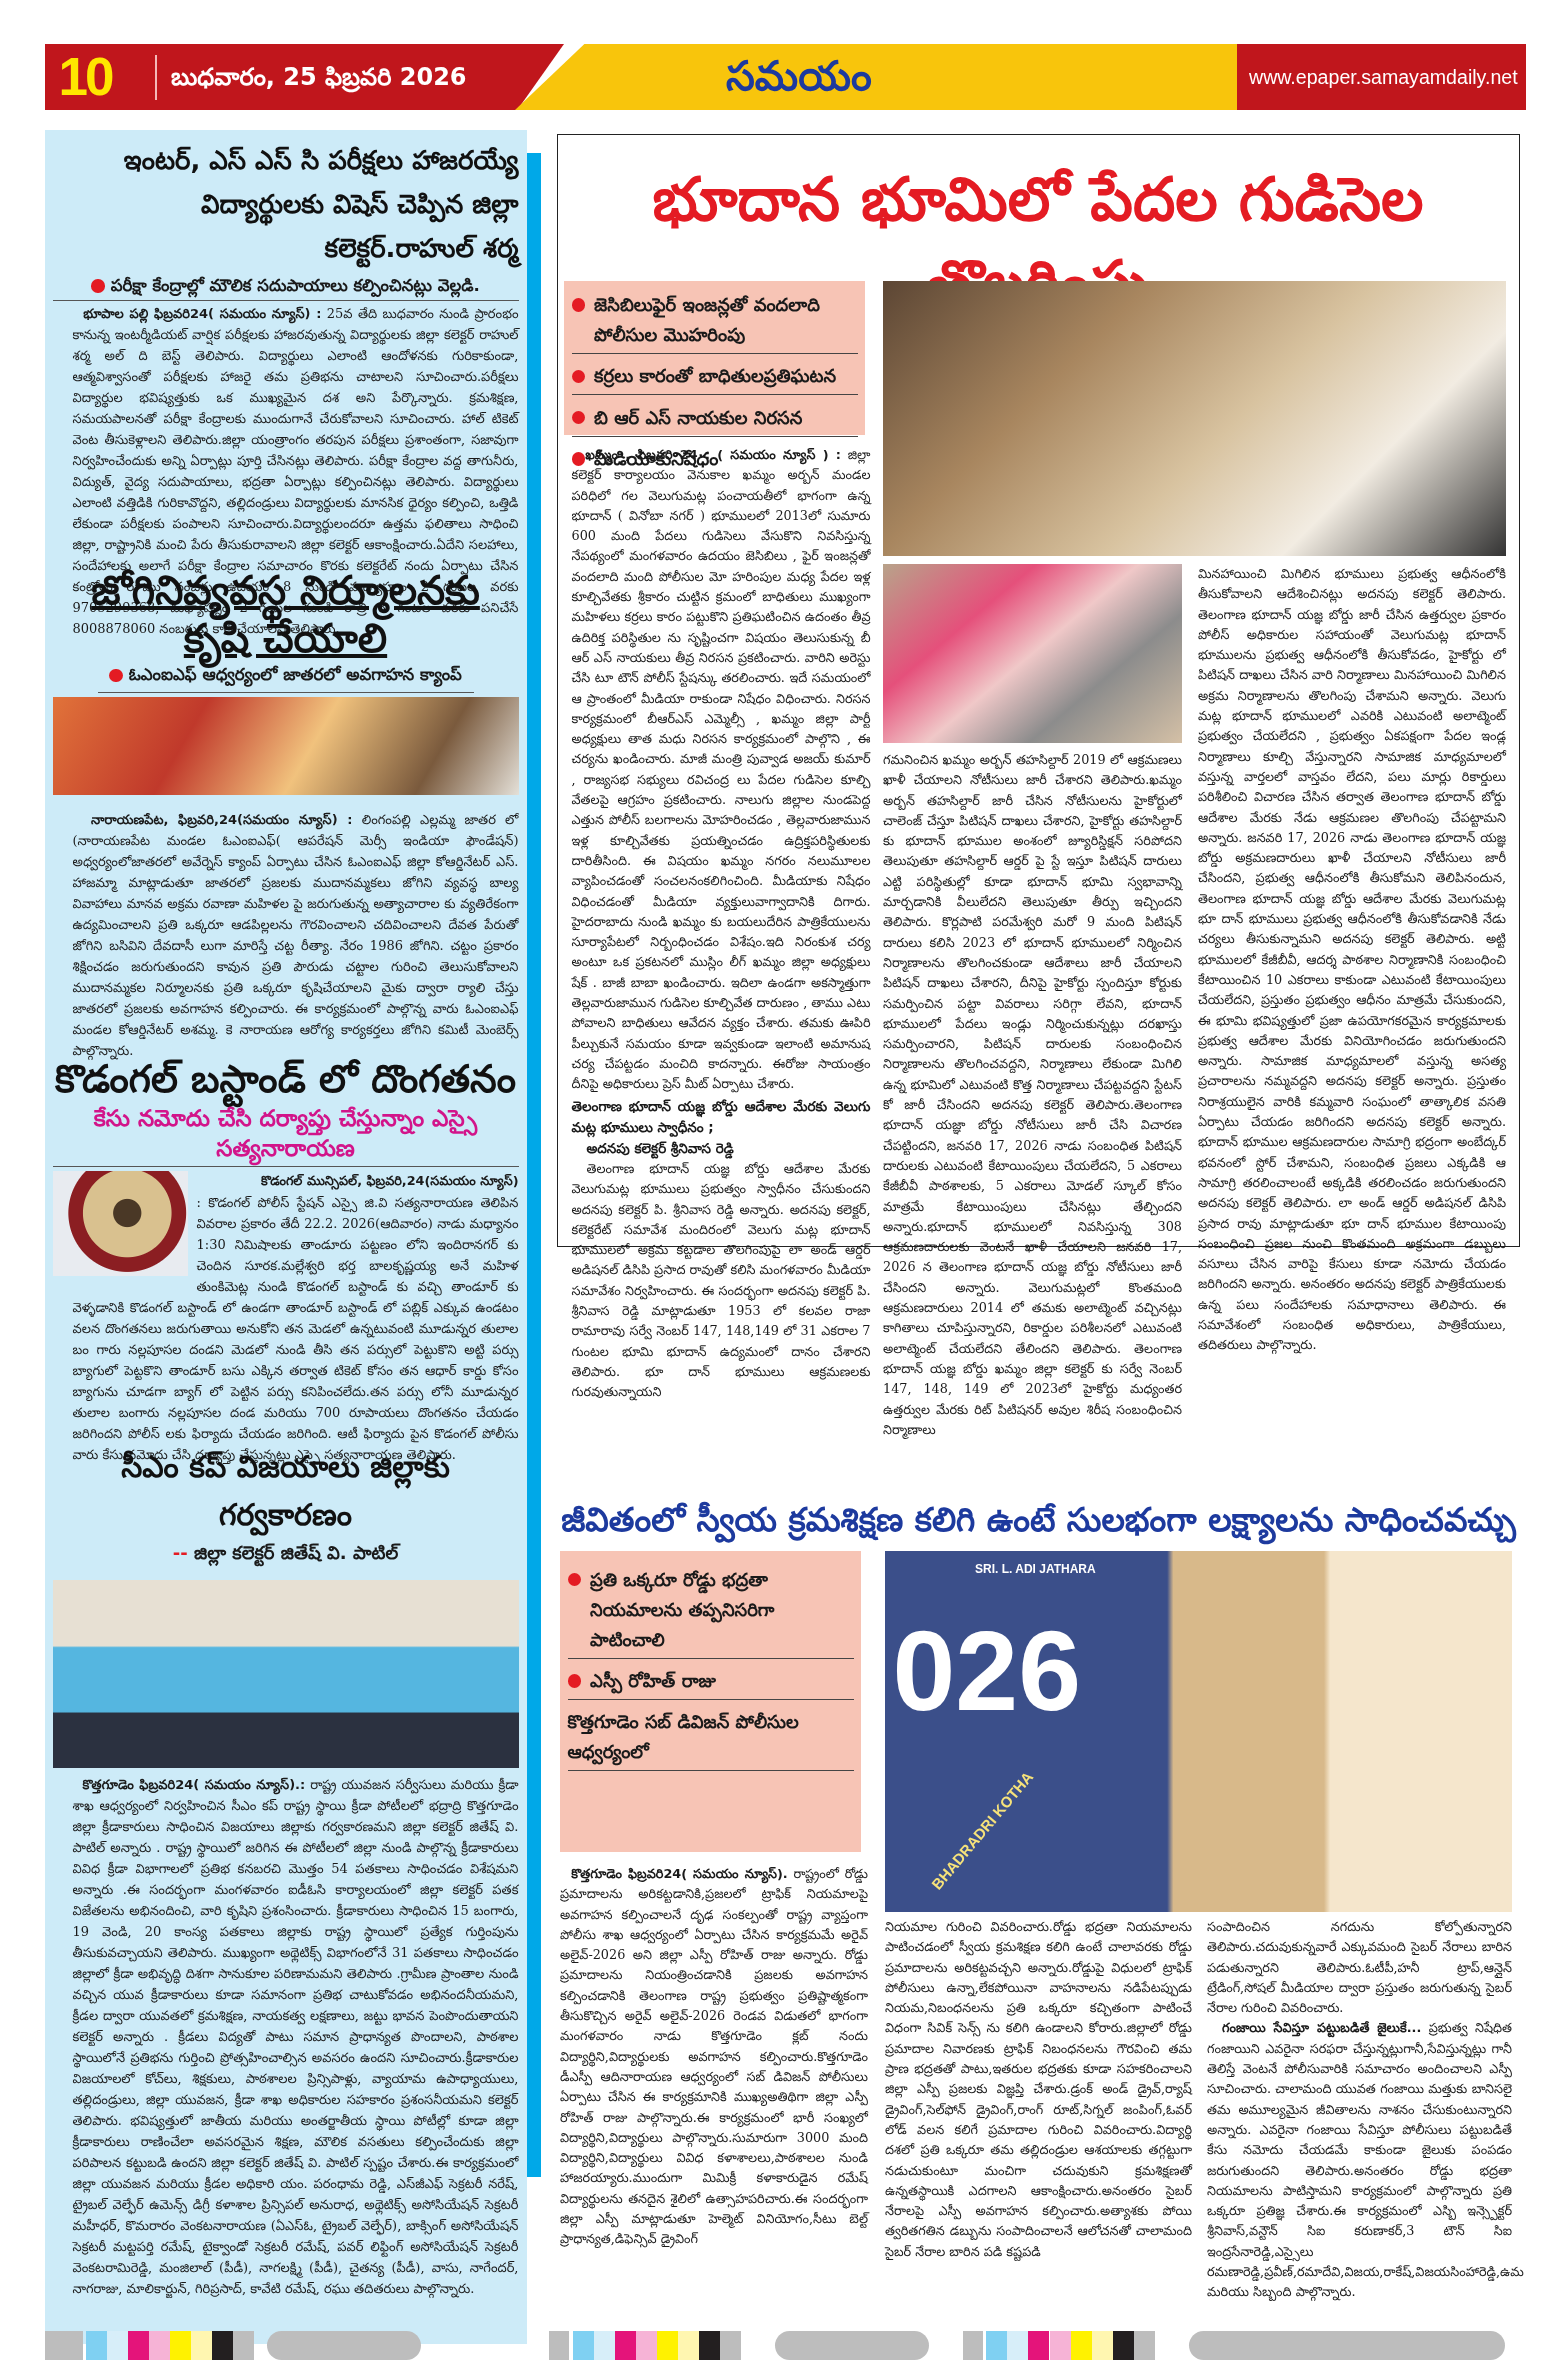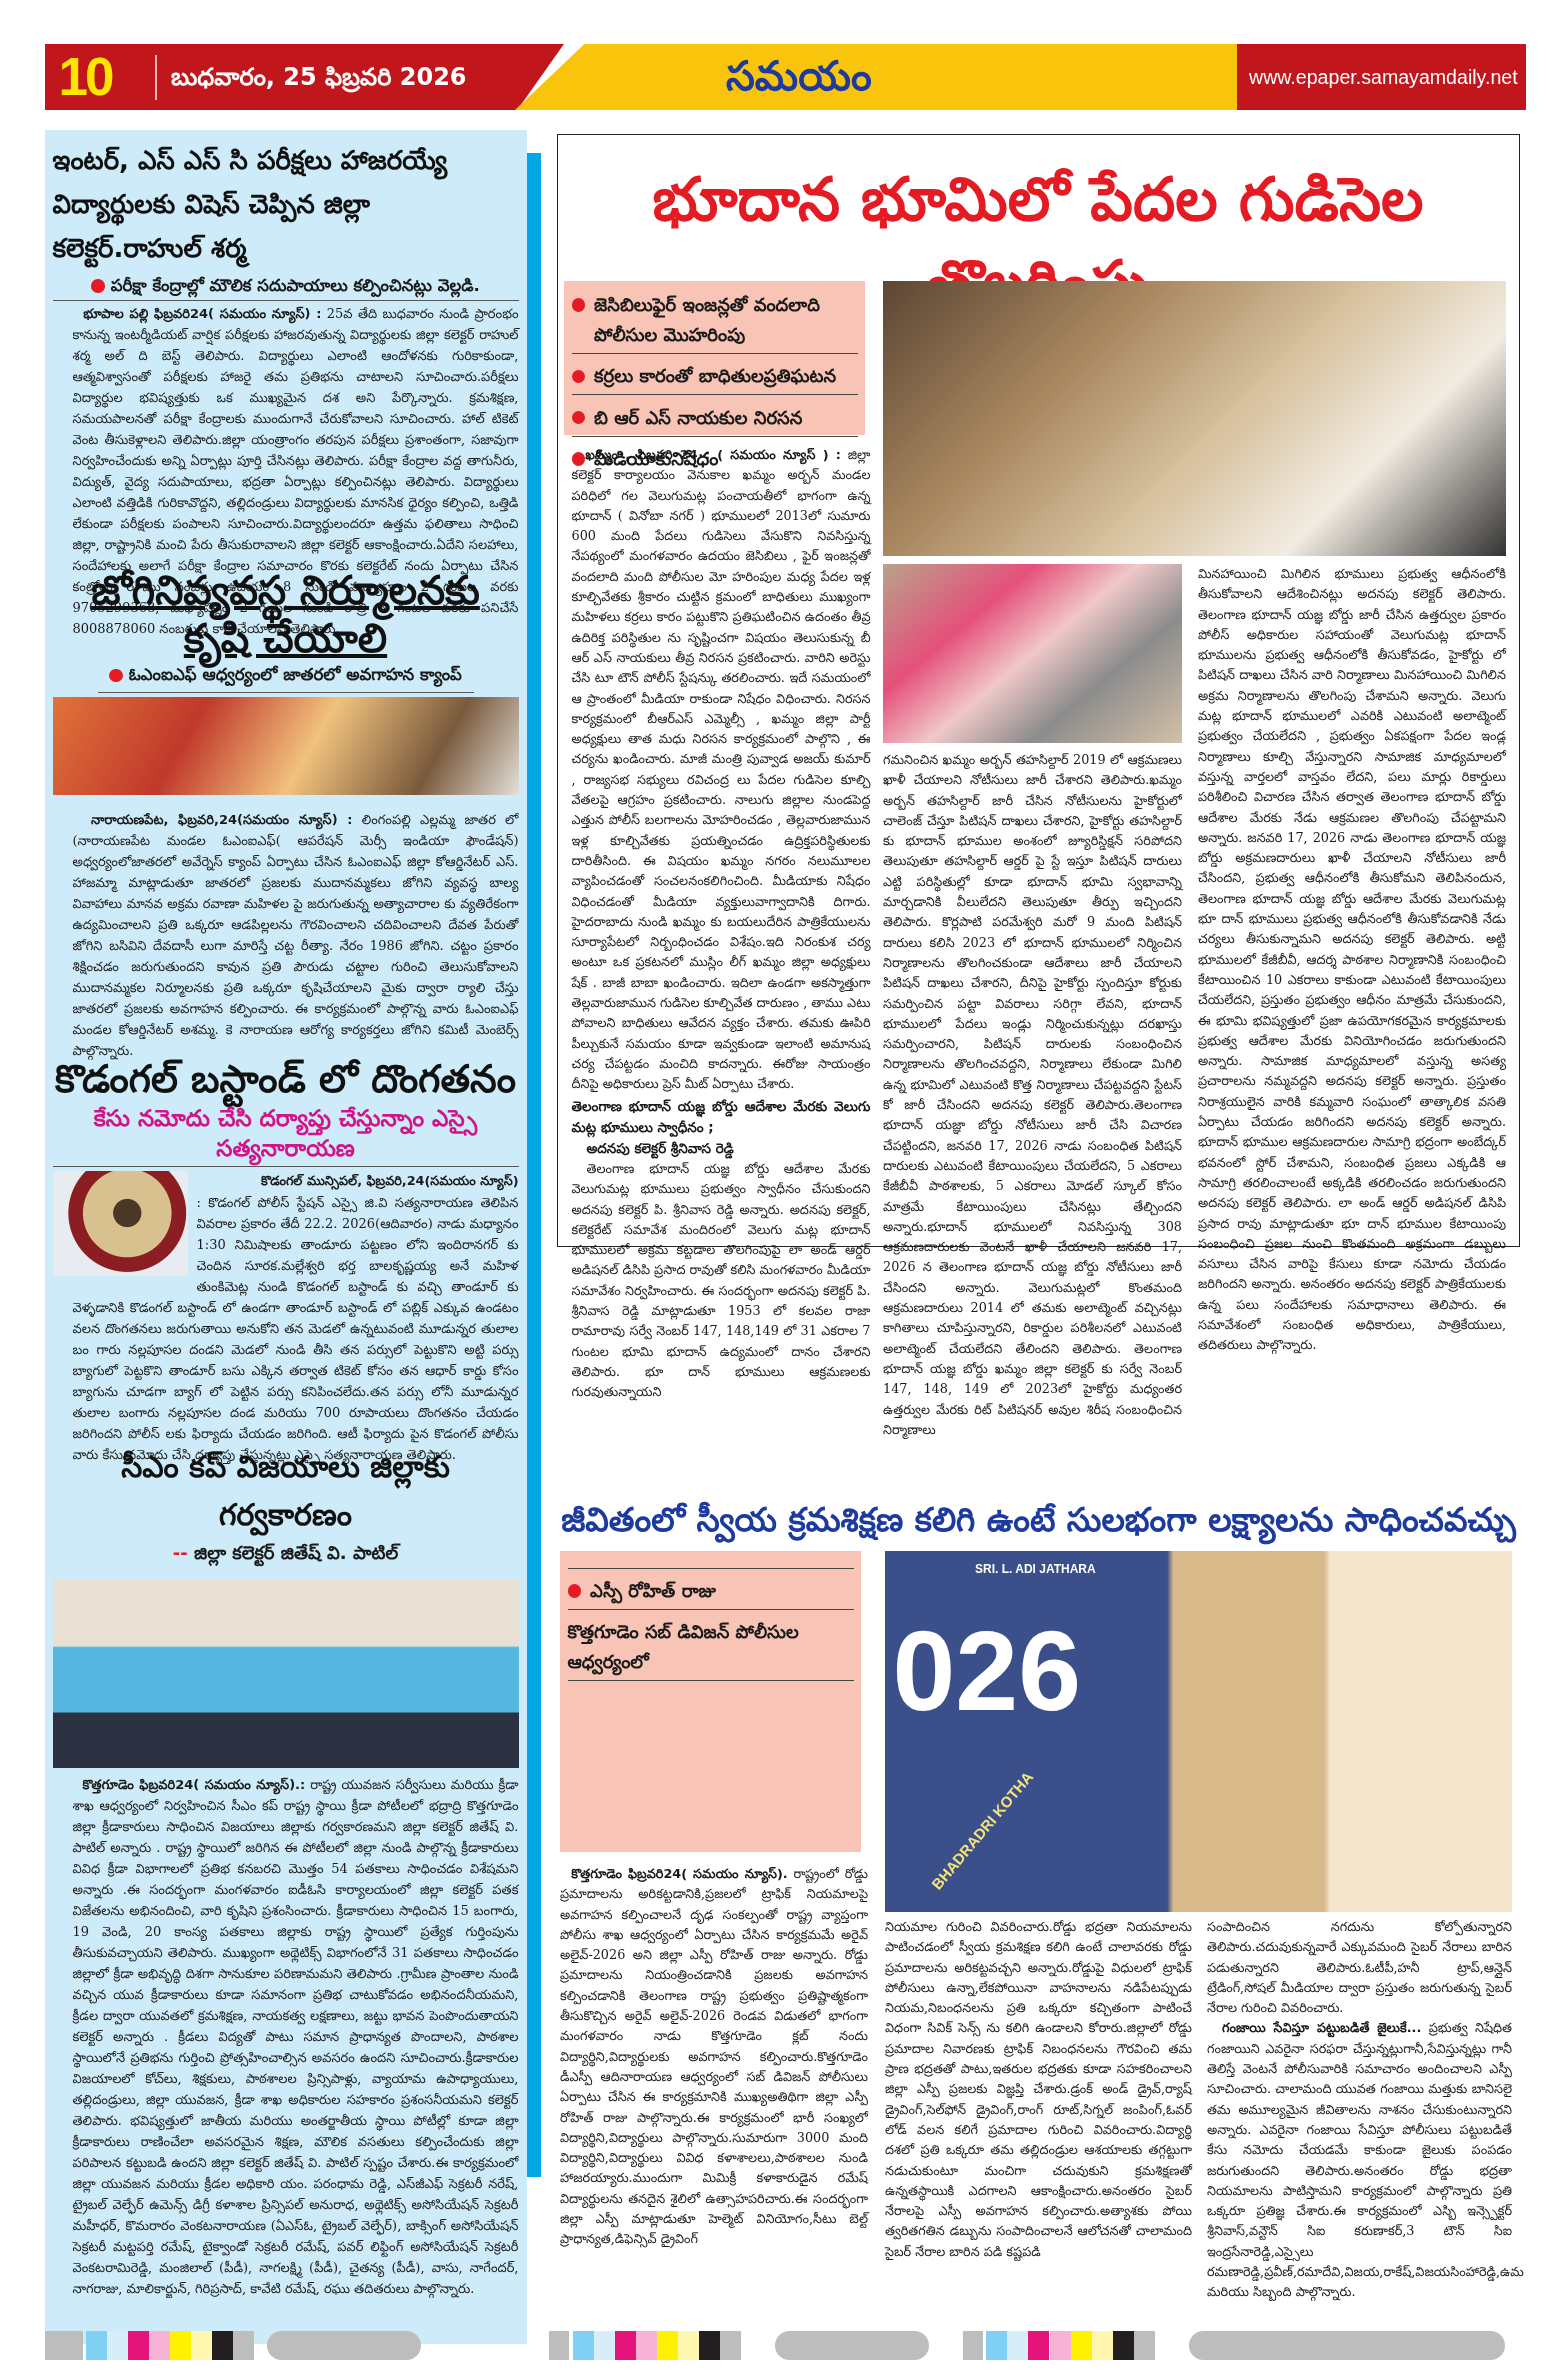--- a/index.html
+++ b/index.html
@@ -19,21 +19,21 @@
   .mast-divider { left: 110px; top: 10.5px; width: 1.5px; height: 45px; background: #f4b9b9; }
   .mast-date { left: 126px; top: 15px; font-size: 24px; font-weight: bold; color: #fff; line-height: 36px; }
   .mast-logo { left: 681px; top: 6px; font-size: 41px; font-weight: bold; color: #1d3a9e; line-height: 53px; }
   .mast-url { left: 1204px; top: 19.6px; font-family: "Liberation Sans", sans-serif; font-size: 19.6px;
               color: #fff; line-height: 27px; }
 
   
   .left-col { left: 45px; top: 130px; width: 482px; height: 2214px; background: #cdebf8; }
   .left-stripe { left: 527px; top: 153px; width: 13.5px; height: 2024px; background: #00a8e8; }
   .lc { position: absolute; left: 7.5px; width: 466px; }
-  .hl1 { font-size: 26px; font-weight: bold; text-align: left; line-height: 44px; color: #111; }
+  .hl1 { font-size: 26px; font-weight: bold; text-align: right; line-height: 44px; color: #111; }
   .sub-bullet { font-size: 16.6px; font-weight: bold; text-align: center; line-height: 25.6px; }
   .dot { display: inline-block; width: 13.5px; height: 13.5px; border-radius: 50%; background: #e41b23;
          vertical-align: middle; margin-right: 6px; }
   .body { font-family: "DejaVu Serif", serif; font-size: 13px; line-height: 21px; text-align: justify; margin-left: 20px; }
   .body b { font-family: "DejaVu Sans", sans-serif; }
   .rule { height: 0.8px; background: #555; }
   .photo-camp1 { background: linear-gradient(120deg, #e1733a, #c0392b 30%, #f1c27d 55%, #7a5a3d 80%, #e4e0d8); }
   .photo-camp2 { background: linear-gradient(120deg, #efe7d6, #5c6e7d 30%, #2f8ac2 55%, #e0d6c2 75%, #3b6b3a); }
   .photo-officer { background: radial-gradient(circle at 55% 40%, #4a3826 0 14%, #d9c18f 15% 45%, #8b1e22 46% 60%, #e8ebf0 61%); }
   .photo-team { background: linear-gradient(180deg, #e7e0d3 0 35%, #55b6e0 36% 70%, #2b3140 71%); }
@@ -157,20 +157,21 @@
   </div>
 
   <div class="abs col-body" style="left:325px; top:615px; width:299px;">గమనించిన ఖమ్మం అర్బన్ తహసిల్దార్ 2019 లో ఆక్రమణలు ఖాళీ చేయాలని నోటీసులు జారీ చేశారని తెలిపారు.ఖమ్మం అర్బన్ తహసిల్దార్ జారీ చేసిన నోటీసులను హైకోర్టులో చాలెంజ్ చేస్తూ పిటిషన్ దాఖలు చేశారని, హైకోర్టు తహసిల్దార్ కు భూదాన్ భూముల అంశంలో జ్యూరిస్డిక్షన్ సరిపోదని తెలుపుతూ తహసిల్దార్ ఆర్డర్ పై స్టే ఇస్తూ పిటిషన్ దారులు ఎట్టి పరిస్థితుల్లో కూడా భూదాన్ భూమి స్వభావాన్ని మార్చడానికి వీలులేదని తెలుపుతూ తీర్పు ఇచ్చిందని తెలిపారు. కొర్లపాటి పరమేశ్వరి మరో 9 మంది పిటిషన్ దారులు కలిసి 2023 లో భూదాన్ భూములలో నిర్మించిన నిర్మాణాలను తొలగించకుండా ఆదేశాలు జారీ చేయాలని పిటిషన్ దాఖలు చేశారని, దీనిపై హైకోర్టు స్పందిస్తూ కోర్టుకు సమర్పించిన పట్టా వివరాలు సరిగ్గా లేవని, భూదాన్ భూములలో పేదలు ఇండ్లు నిర్మించుకున్నట్లు దరఖాస్తు సమర్పించారని, పిటిషన్ దారులకు సంబంధించిన నిర్మాణాలను తొలగించవద్దని, నిర్మాణాలు లేకుండా మిగిలి ఉన్న భూమిలో ఎటువంటి కొత్త నిర్మాణాలు చేపట్టవద్దని స్టేటస్ కో జారీ చేసిందని అదనపు కలెక్టర్ తెలిపారు.తెలంగాణ భూదాన్ యజ్ఞా బోర్డు నోటీసులు జారీ చేసి విచారణ చేపట్టిందని, జనవరి 17, 2026 నాడు సంబంధిత పిటిషన్ దారులకు ఎటువంటి కేటాయింపులు చేయలేదని, 5 ఎకరాలు కేజీబీవీ పాఠశాలకు, 5 ఎకరాలు మోడల్ స్కూల్ కోసం మాత్రమే కేటాయింపులు చేసినట్లు తేల్చిందని అన్నారు.భూదాన్ భూములలో నివసిస్తున్న 308 ఆక్రమణదారులకు వెంటనే ఖాళీ చేయాలని జనవరి 17, 2026 న తెలంగాణ భూదాన్ యజ్ఞ బోర్డు నోటీసులు జారీ చేసిందని అన్నారు. వెలుగుమట్లలో కొంతమంది ఆక్రమణదారులు 2014 లో తమకు అలాట్మెంట్ వచ్చినట్లు కాగితాలు చూపిస్తున్నారని, రికార్డుల పరిశీలనలో ఎటువంటి అలాట్మెంట్ చేయలేదని తేలిందని తెలిపారు. తెలంగాణ భూదాన్ యజ్ఞ బోర్డు ఖమ్మం జిల్లా కలెక్టర్ కు సర్వే నెంబర్ 147, 148, 149 లో 2023లో హైకోర్టు మధ్యంతర ఉత్తర్వుల మేరకు రిట్ పిటిషనర్ అవుల శిరీష సంబంధించిన నిర్మాణాలు</div>
 
   <div class="abs col-body" style="left:640px; top:429px; width:308px;">మినహాయించి మిగిలిన భూములు ప్రభుత్వ ఆధీనంలోకి తీసుకోవాలని ఆదేశించినట్లు అదనపు కలెక్టర్ తెలిపారు. తెలంగాణ భూదాన్ యజ్ఞ బోర్డు జారీ చేసిన ఉత్తర్వుల ప్రకారం పోలీస్ అధికారుల సహాయంతో వెలుగుమట్ల భూదాన్ భూములను ప్రభుత్వ ఆధీనంలోకి తీసుకోవడం, హైకోర్టు లో పిటిషన్ దాఖలు చేసిన వారి నిర్మాణాలు మినహాయించి మిగిలిన అక్రమ నిర్మాణాలను తొలగింపు చేశామని అన్నారు. వెలుగు మట్ల భూదాన్ భూములలో ఎవరికి ఎటువంటి అలాట్మెంట్ ప్రభుత్వం చేయలేదని , ప్రభుత్వం ఏకపక్షంగా పేదల ఇండ్ల నిర్మాణాలు కూల్చి వేస్తున్నారని సామాజిక మాధ్యమాలలో వస్తున్న వార్తలలో వాస్తవం లేదని, పలు మార్లు రికార్డులు పరిశీలించి విచారణ చేసిన తర్వాత తెలంగాణ భూదాన్ బోర్డు ఆదేశాల మేరకు నేడు ఆక్రమణల తొలగింపు చేపట్టామని అన్నారు. జనవరి 17, 2026 నాడు తెలంగాణ భూదాన్ యజ్ఞ బోర్డు అక్రమణదారులు ఖాళీ చేయాలని నోటీసులు జారీ చేసిందని, ప్రభుత్వ ఆధీనంలోకి తీసుకోమని తెలిపినందున, తెలంగాణ భూదాన్ యజ్ఞ బోర్డు ఆదేశాల మేరకు వెలుగుమట్ల భూ దాన్ భూములు ప్రభుత్వ ఆధీనంలోకి తీసుకోవడానికి నేడు చర్యలు తీసుకున్నామని అదనపు కలెక్టర్ తెలిపారు. అట్టి భూములలో కేజీబీవీ, ఆదర్శ పాఠశాల నిర్మాణానికి సంబంధించి కేటాయించిన 10 ఎకరాలు కాకుండా ఎటువంటి కేటాయింపులు చేయలేదని, ప్రస్తుతం ప్రభుత్వం ఆధీనం మాత్రమే చేసుకుందని, ఈ భూమి భవిష్యత్తులో ప్రజా ఉపయోగకరమైన కార్యక్రమాలకు ప్రభుత్వ ఆదేశాల మేరకు వినియోగించడం జరుగుతుందని అన్నారు. సామాజిక మాధ్యమాలలో వస్తున్న అసత్య ప్రచారాలను నమ్మవద్దని అదనపు కలెక్టర్ అన్నారు. ప్రస్తుతం నిరాశ్రయులైన వారికి కమ్మవారి సంఘంలో తాత్కాలిక వసతి ఏర్పాటు చేయడం జరిగిందని అదనపు కలెక్టర్ అన్నారు. భూదాన్ భూముల ఆక్రమణదారుల సామాగ్రి భద్రంగా అంబేద్కర్ భవనంలో స్టోర్ చేశామని, సంబంధిత ప్రజలు ఎక్కడికి ఆ సామాగ్రి తరలించాలంటే అక్కడికి తరలించడం జరుగుతుందని అదనపు కలెక్టర్ తెలిపారు. లా అండ్ ఆర్డర్ అడిషనల్ డిసిపి ప్రసాద రావు మాట్లాడుతూ భూ దాన్ భూముల కేటాయింపు సంబంధించి ప్రజల నుంచి కొంతమంది అక్రమంగా డబ్బులు వసూలు చేసిన వారిపై కేసులు కూడా నమోదు చేయడం జరిగిందని అన్నారు. అనంతరం అదనపు కలెక్టర్ పాత్రికేయులకు ఉన్న పలు సందేహాలకు సమాధానాలు తెలిపారు. ఈ సమావేశంలో సంబంధిత అధికారులు, పాత్రికేయులు, తదితరులు పాల్గొన్నారు.</div>
 </div>
 
 <div class="abs second-hl" style="top:1497px;">జీవితంలో స్వీయ క్రమశిక్షణ కలిగి ఉంటే సులభంగా లక్ష్యాలను సాధించవచ్చు</div>
 
 <div class="abs pinkbox" style="left:560px; top:1551px; width:301px; height:301px; padding:13.5px 7.5px; box-sizing:border-box;">
+  <div class="pk-item"><span class="dot"></span><span>ప్రతి ఒక్కరూ రోడ్డు భద్రతా నియమాలను తప్పనిసరిగా పాటించాలి</span></div>
   <div class="pk-rule"></div>
   <div class="pk-item"><span class="dot"></span><span>ఎస్పీ రోహిత్ రాజు</span></div>
   <div class="pk-rule"></div>
   <div class="pk-item" style="padding-left:0;">కొత్తగూడెం సబ్ డివిజన్ పోలీసుల ఆధ్వర్యంలో</div>
   <div class="pk-rule"></div>
 </div>
 
 <div class="abs photo-sp" style="left:885px; top:1551px; width:627px; height:361px; overflow:hidden;">
   <div style="position:absolute; left:7.5px; top:60px; font-family:'Liberation Sans',sans-serif; font-weight:bold; font-size:113px; color:#fff; line-height:120px;">026</div>
   <div style="position:absolute; left:90px; top:10.5px; font-family:'Liberation Sans',sans-serif; font-weight:bold; font-size:12px; color:#fff;">SRI. L. ADI JATHARA</div>

